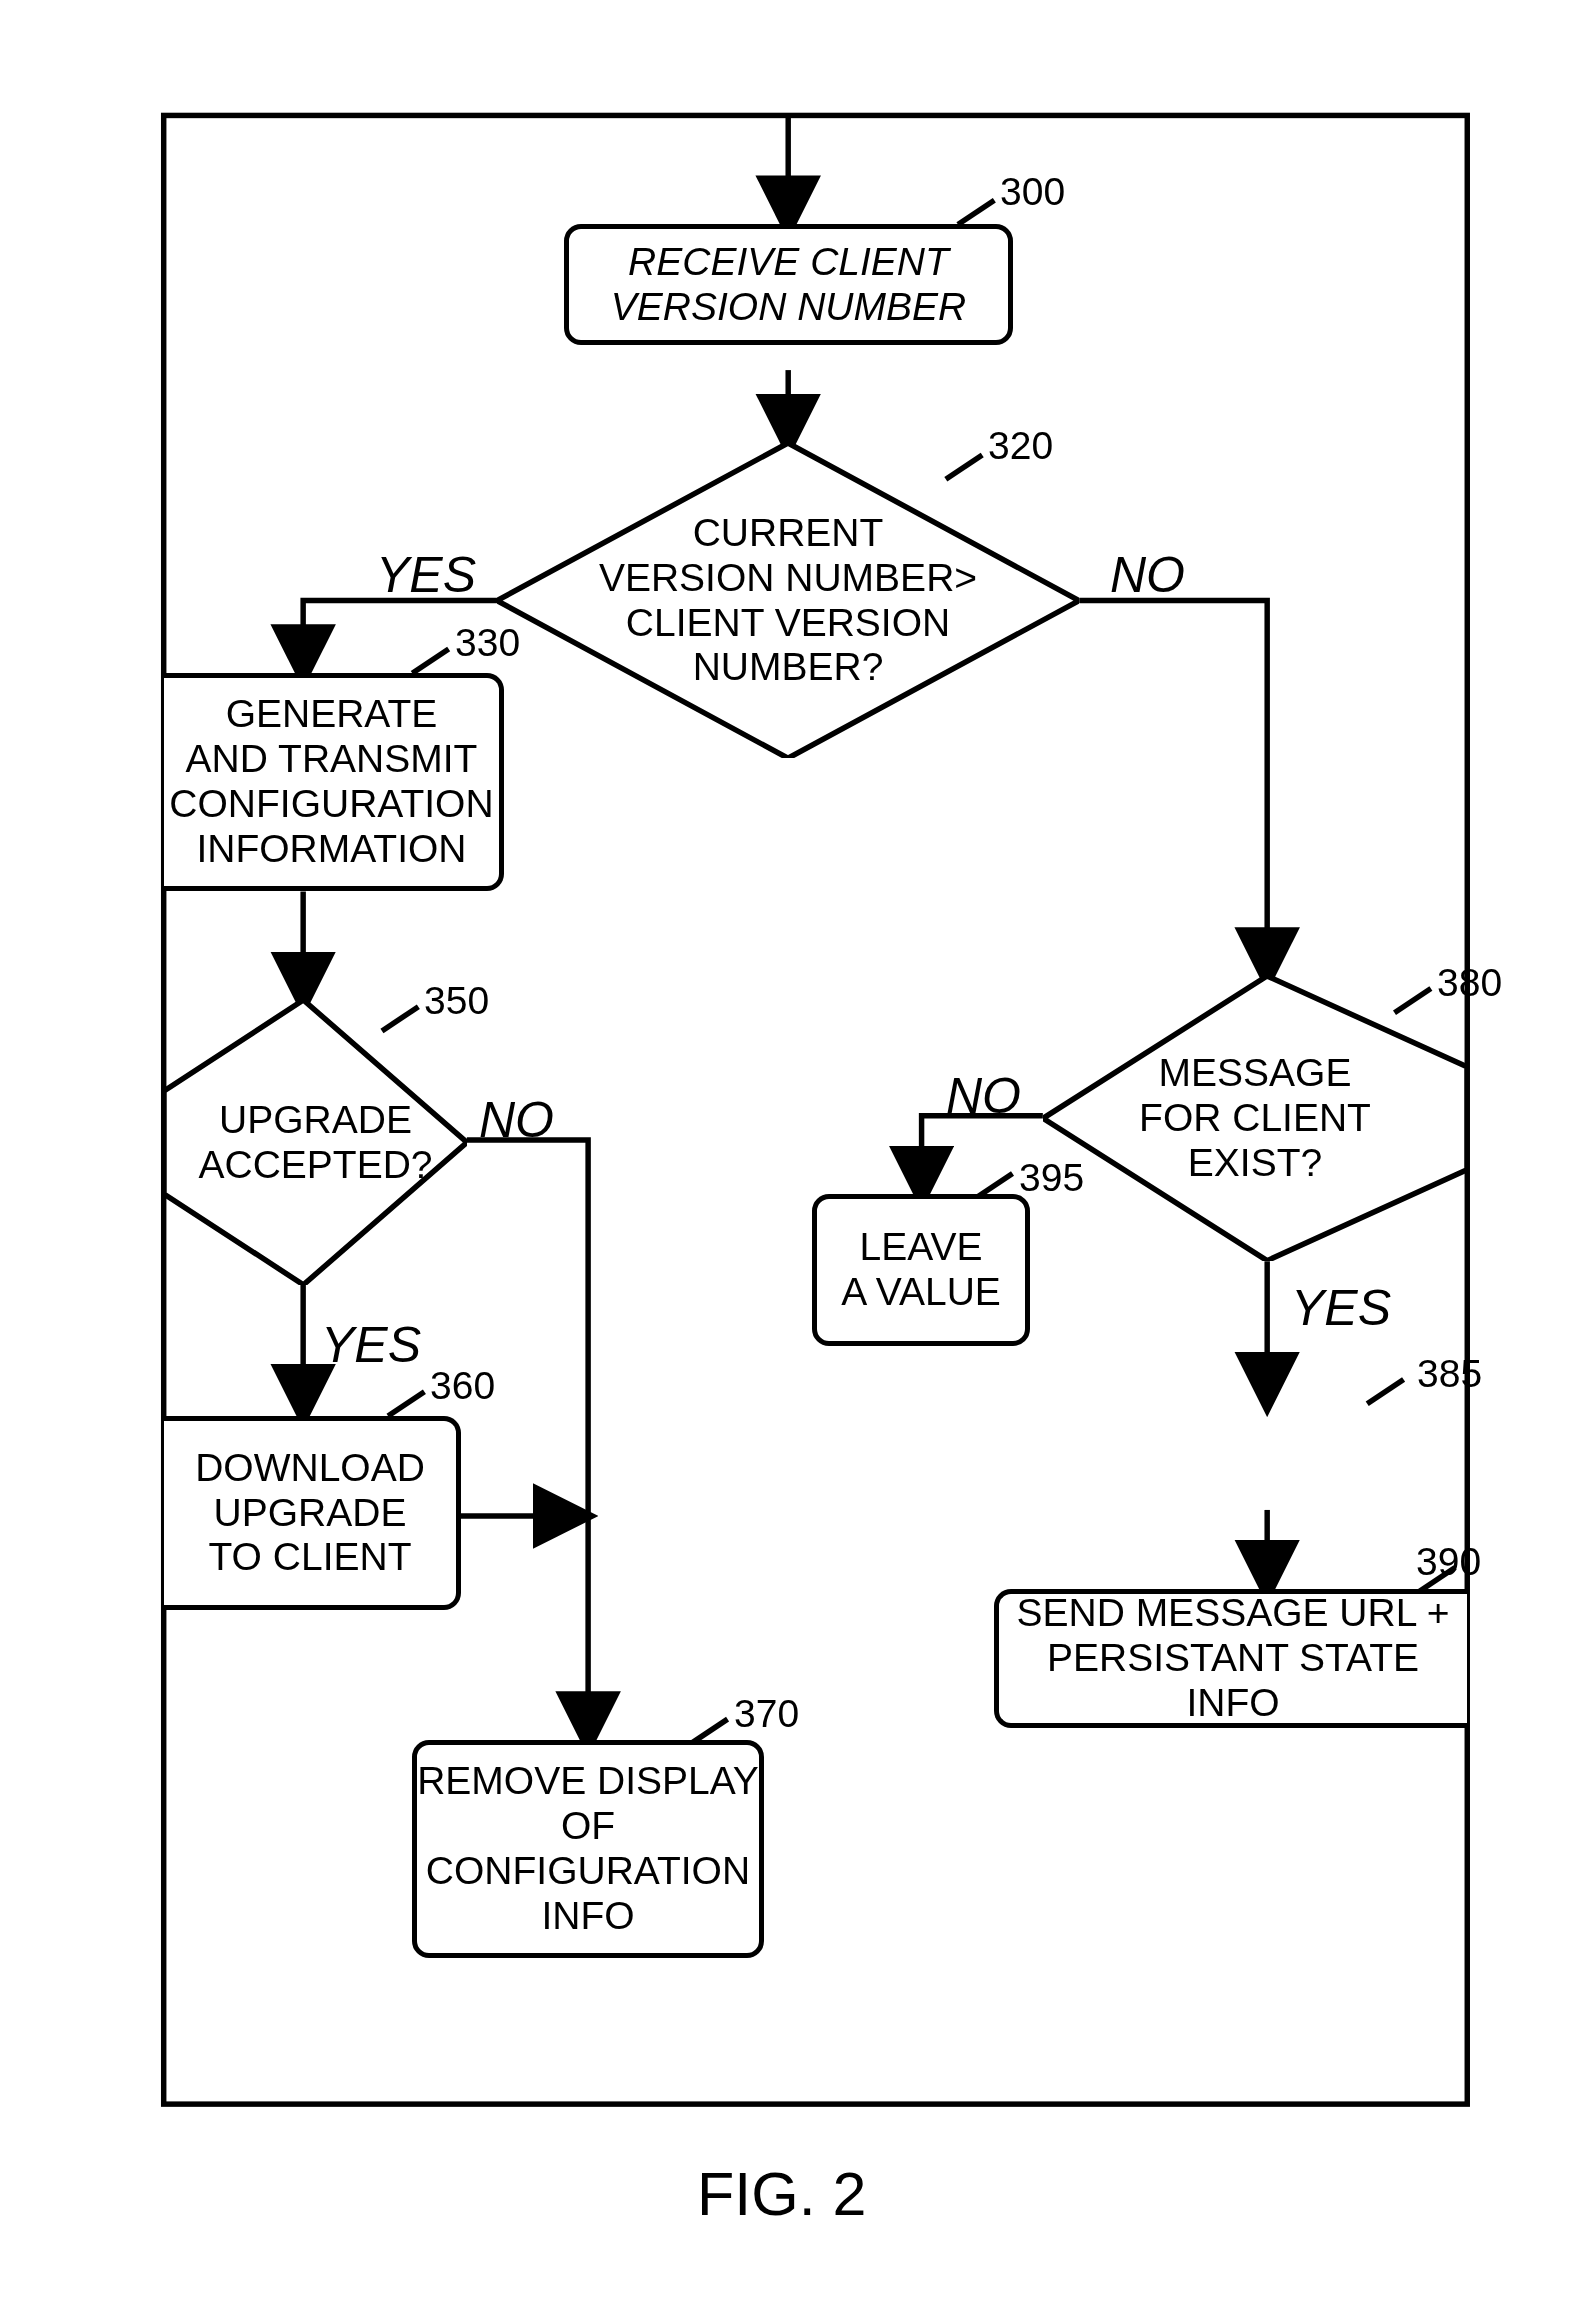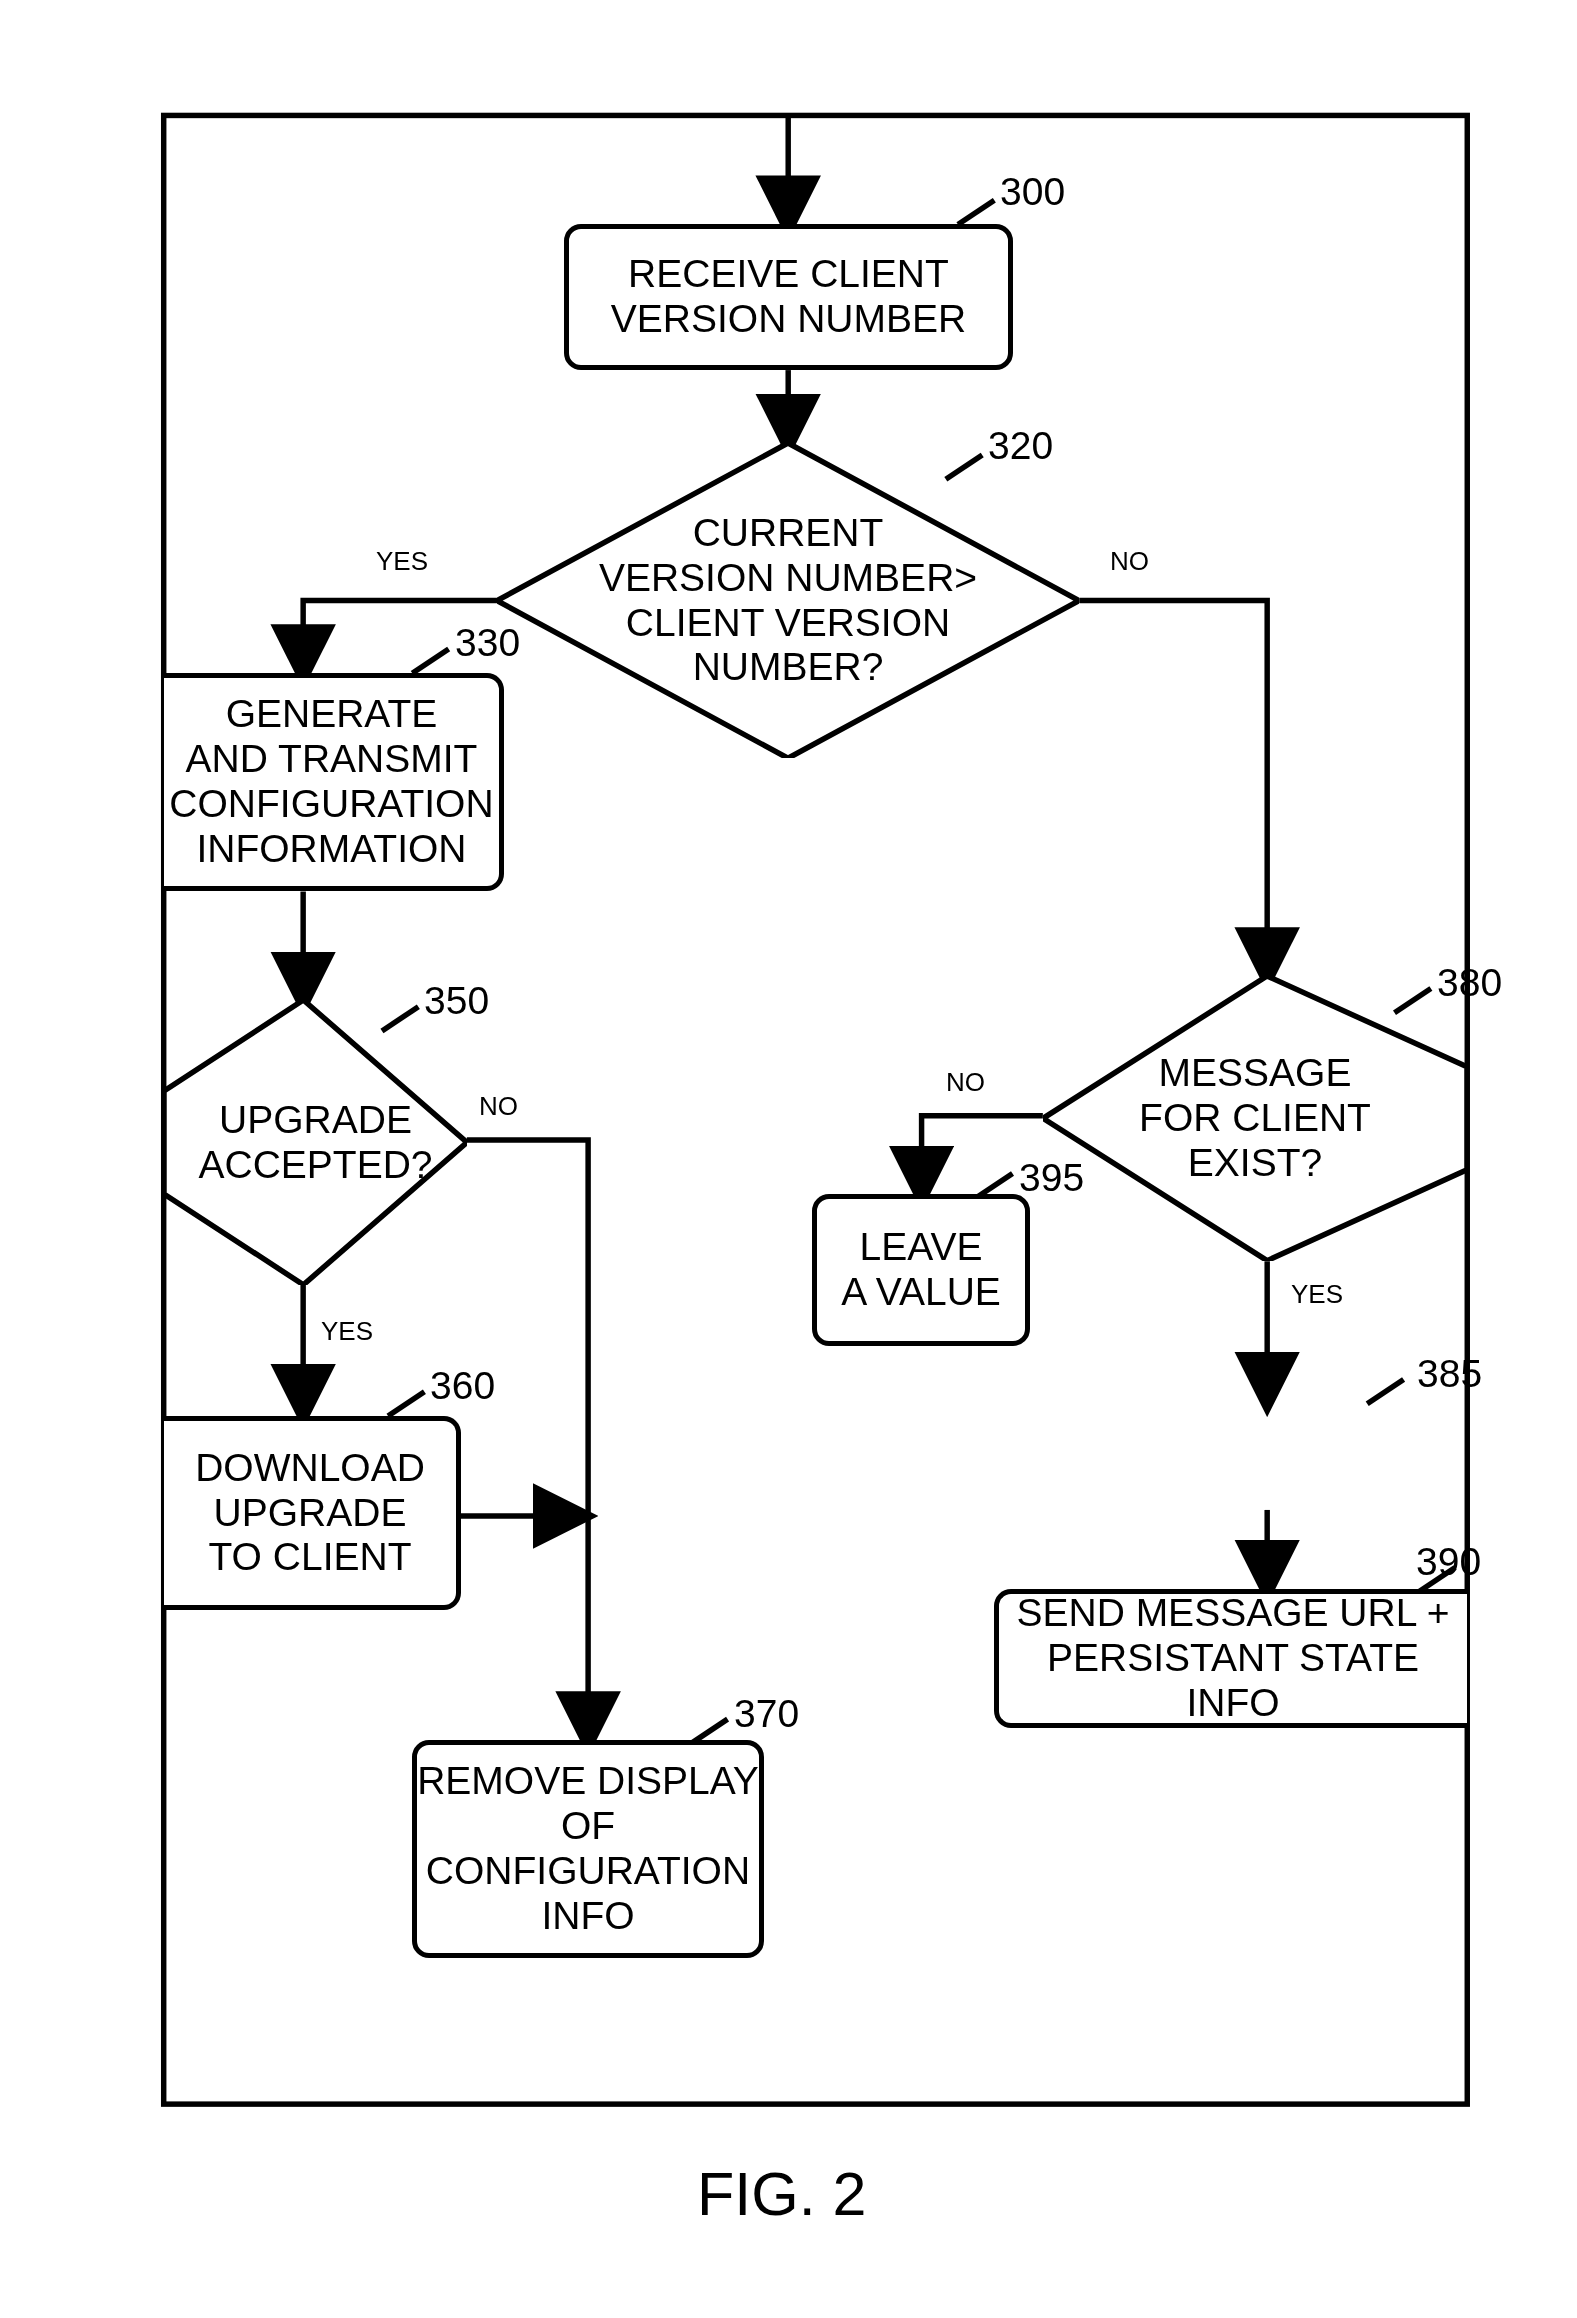--- a/index.html
+++ b/index.html
@@ -38,22 +38,23 @@
     inset: 0;
     display: flex;
     align-items: center;
     justify-content: center;
     text-align: center;
     font-size: 39px;
     line-height: 1.15;
   }
   .label {
     position: absolute;
-    font-size: 26px;
+    font-size: 50px;
     text-align: left;
+    font-style: italic;
   }
   .ref {
     position: absolute;
     font-size: 39px;
   }
   .fig {
     position: absolute;
     font-size: 61px;
   }
   svg.lines {
@@ -113,21 +114,21 @@
     <line x1="680" y1="1110" x2="740" y2="1070"></line>
     <line x1="630" y1="1700" x2="690" y2="1660"></line>
     <line x1="640" y1="2335" x2="700" y2="2295"></line>
     <line x1="1140" y1="2875" x2="1200" y2="2835"></line>
     <line x1="2300" y1="1670" x2="2360" y2="1630"></line>
     <line x1="2255" y1="2315" x2="2315" y2="2275"></line>
     <line x1="2340" y1="2625" x2="2400" y2="2585"></line>
     <line x1="1610" y1="1975" x2="1670" y2="1935"></line>
   </svg>
 
-  <div class="box" style="left:564px; top:224px; width:449px; height:146px;">
+  <div class="box" style="left:564px; top:224px; width:449px; height:121px;font-style:italic;">
     <span style="white-space:pre-line;">RECEIVE CLIENT
 VERSION NUMBER</span>
   </div>
   <div class="ref" style="left:1000px; top:170px;">300</div>
 
   <div class="diamond-wrap" style="left:497px; top:443px; width:582px; height:315px;">
     <svg class="diamond-shape" viewBox="0 0 960 520">
       <polygon points="480,0 960,260 480,520 0,260" stroke="#000" stroke-width="9" fill="#fff"></polygon>
     </svg>
     <div class="diamond-text">

